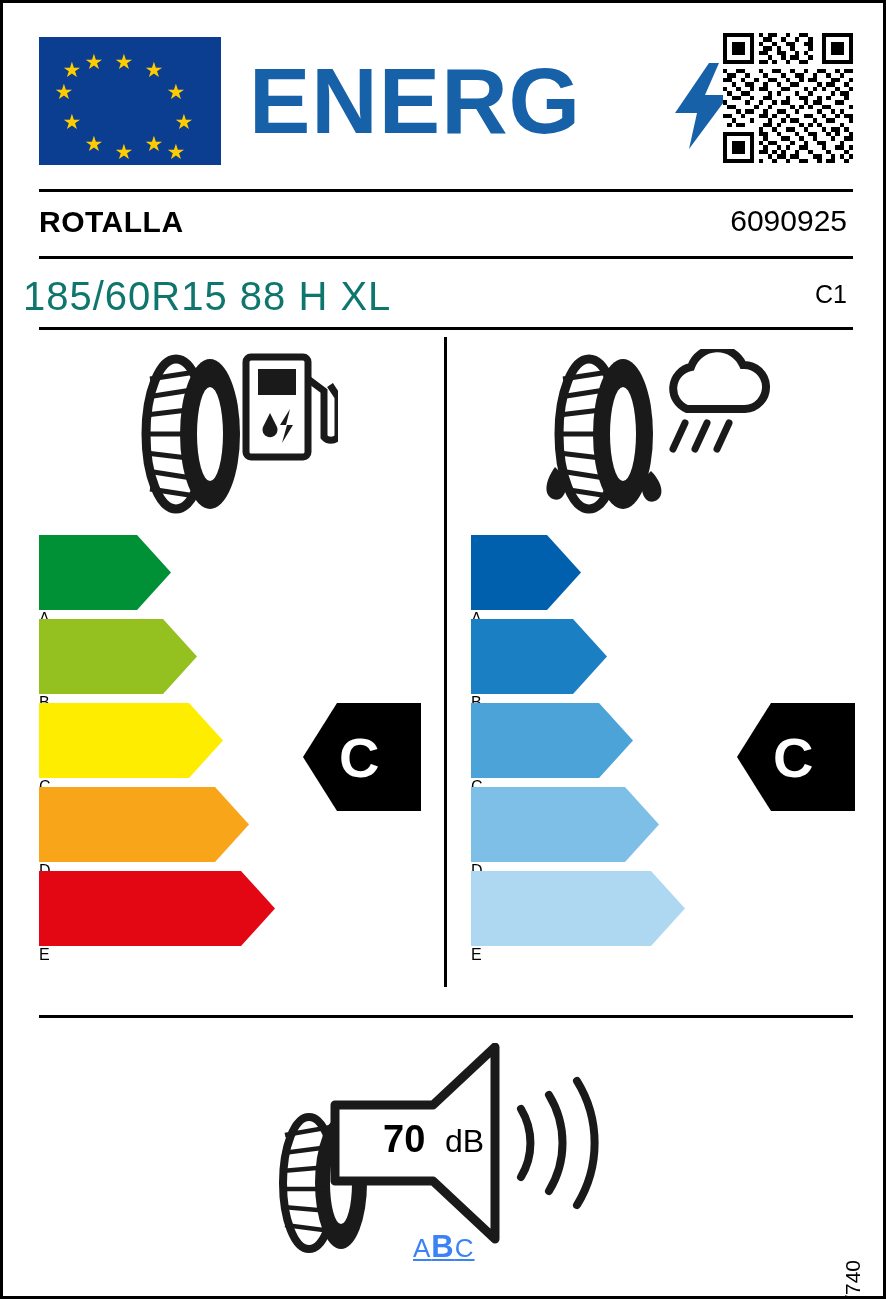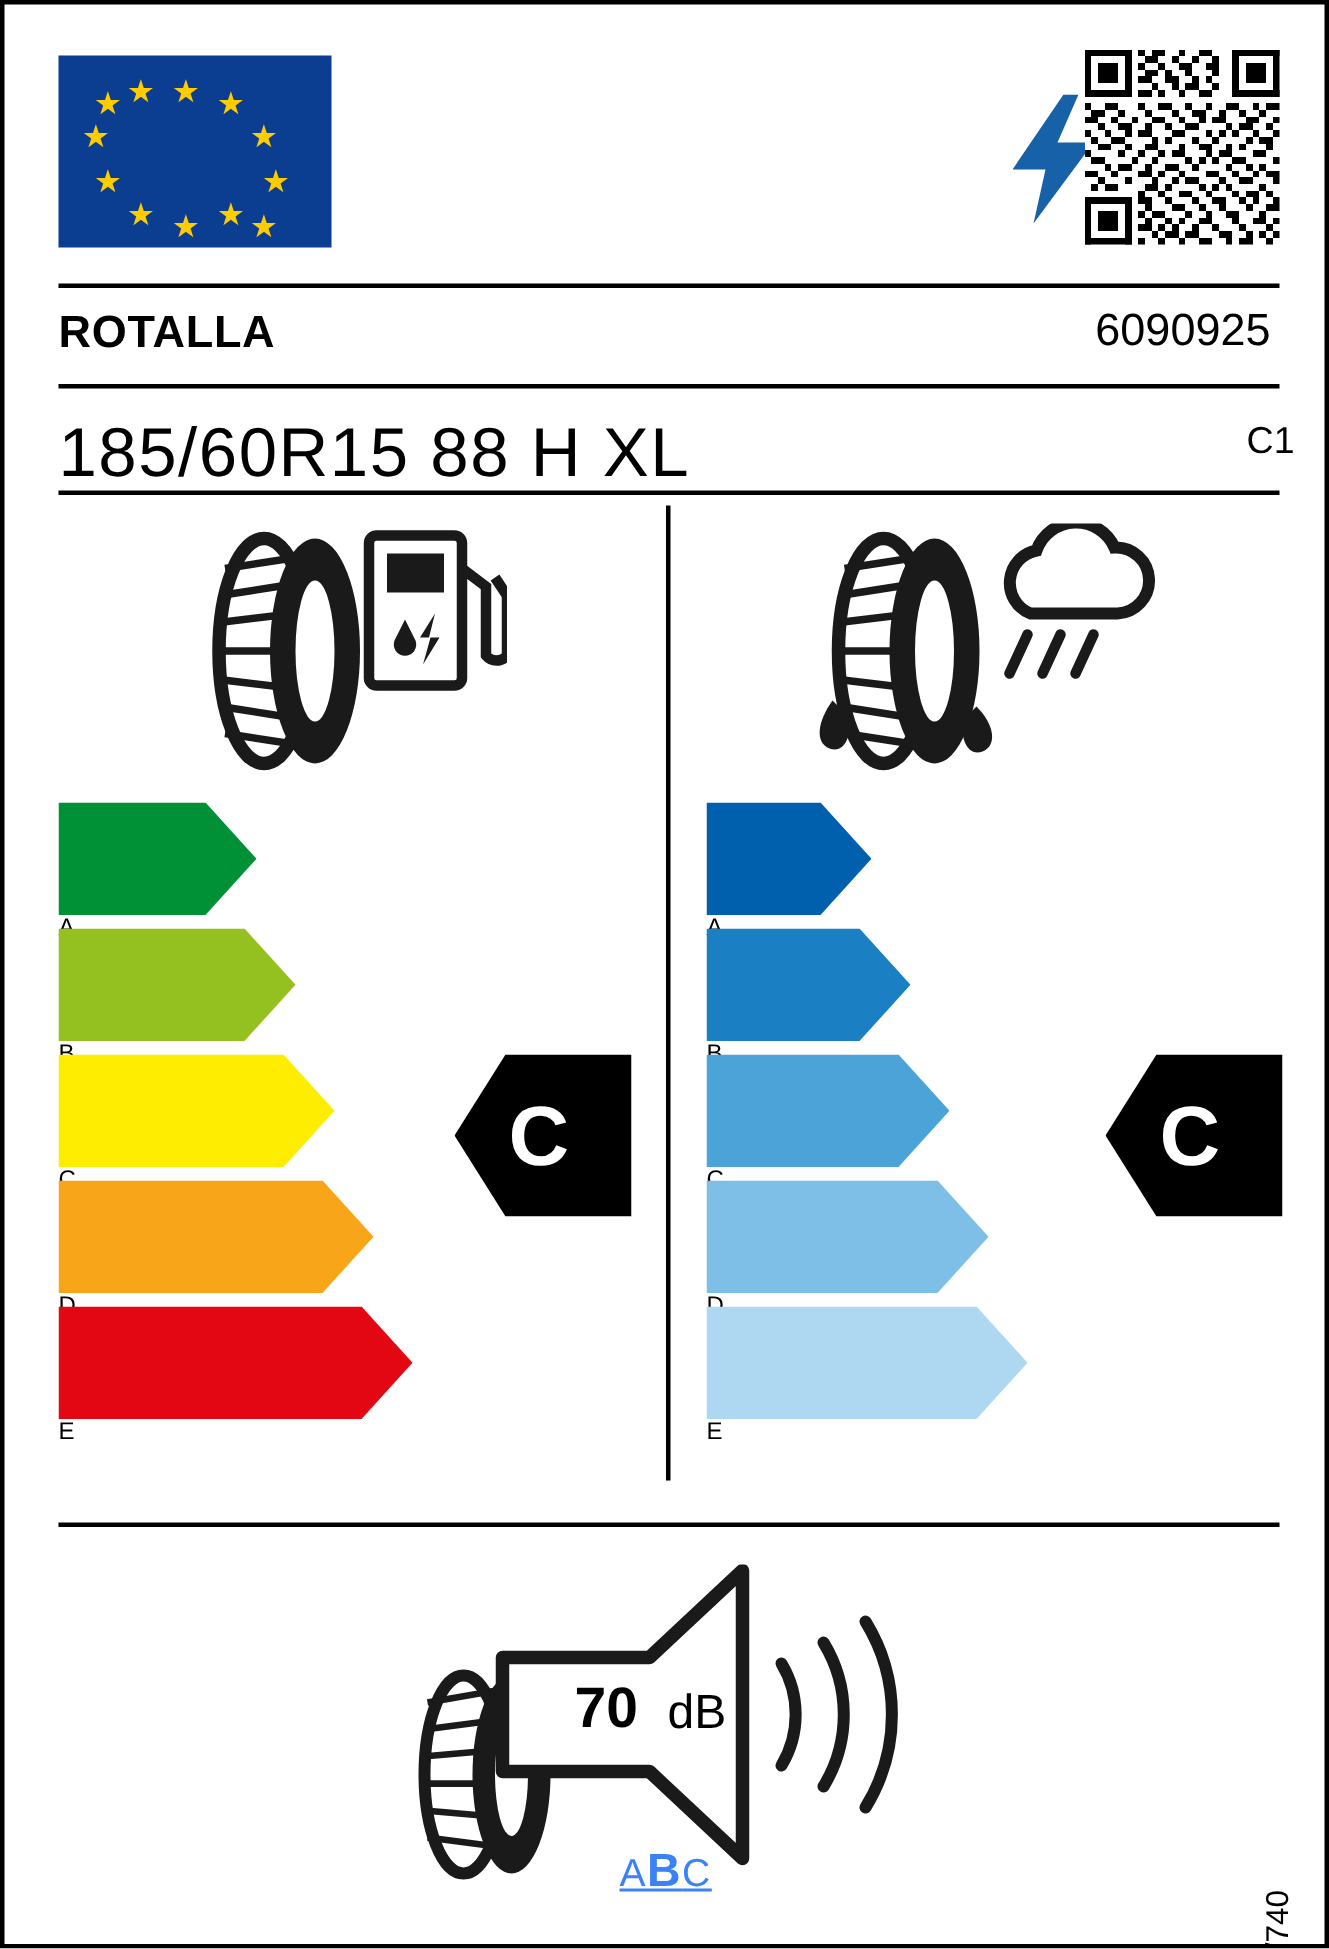--- a/index.html
+++ b/index.html
@@ -97,29 +97,29 @@
   .sku {
     position: absolute;
     right: 36px;
     top: 201px;
     font-size: 30px;
     color: #000;
     text-align: right;
   }
   .tyre-size {
     position: absolute;
-    left: 36px;
+    left: 20px;
     top: 271px;
-    font-size: 46px;
-    color: #000000;
+    font-size: 40px;
+    color: #0f766e;
     letter-spacing: 1px;
   }
   .class-code {
     position: absolute;
-    right: 20px;
+    right: 36px;
     top: 277px;
     font-size: 25px;
     color: #000;
     text-align: right;
   }
 
   
   .mid-divider {
     position: absolute;
     left: 441px;
@@ -237,20 +237,21 @@
       <span class="star" style="left:104px;top:96px;">★</span>
       <span class="star" style="left:74px;top:104px;">★</span>
       <span class="star" style="left:44px;top:96px;">★</span>
       <span class="star" style="left:22px;top:74px;">★</span>
       <span class="star" style="left:14px;top:44px;">★</span>
       <span class="star" style="left:22px;top:22px;">★</span>
       <span class="star" style="left:44px;top:14px;">★</span>
       <span class="star" style="left:126px;top:104px;">★</span>
     </div>
 
+    <div class="energy-word">ENERG</div>
 
     <svg class="energy-bolt" viewBox="0 0 54 86">
       <polygon points="34,0 0,50 22,50 14,86 54,32 30,32 44,0" fill="#1761a8"></polygon>
     </svg>
 
     <svg class="qr" viewBox="0 0 29 29" shape-rendering="crispEdges">
       <rect width="29" height="29" fill="#fff"></rect>
       <g fill="#000">
         <rect x="0" y="0" width="7" height="1"></rect>
           <rect x="0" y="6" width="7" height="1"></rect>

